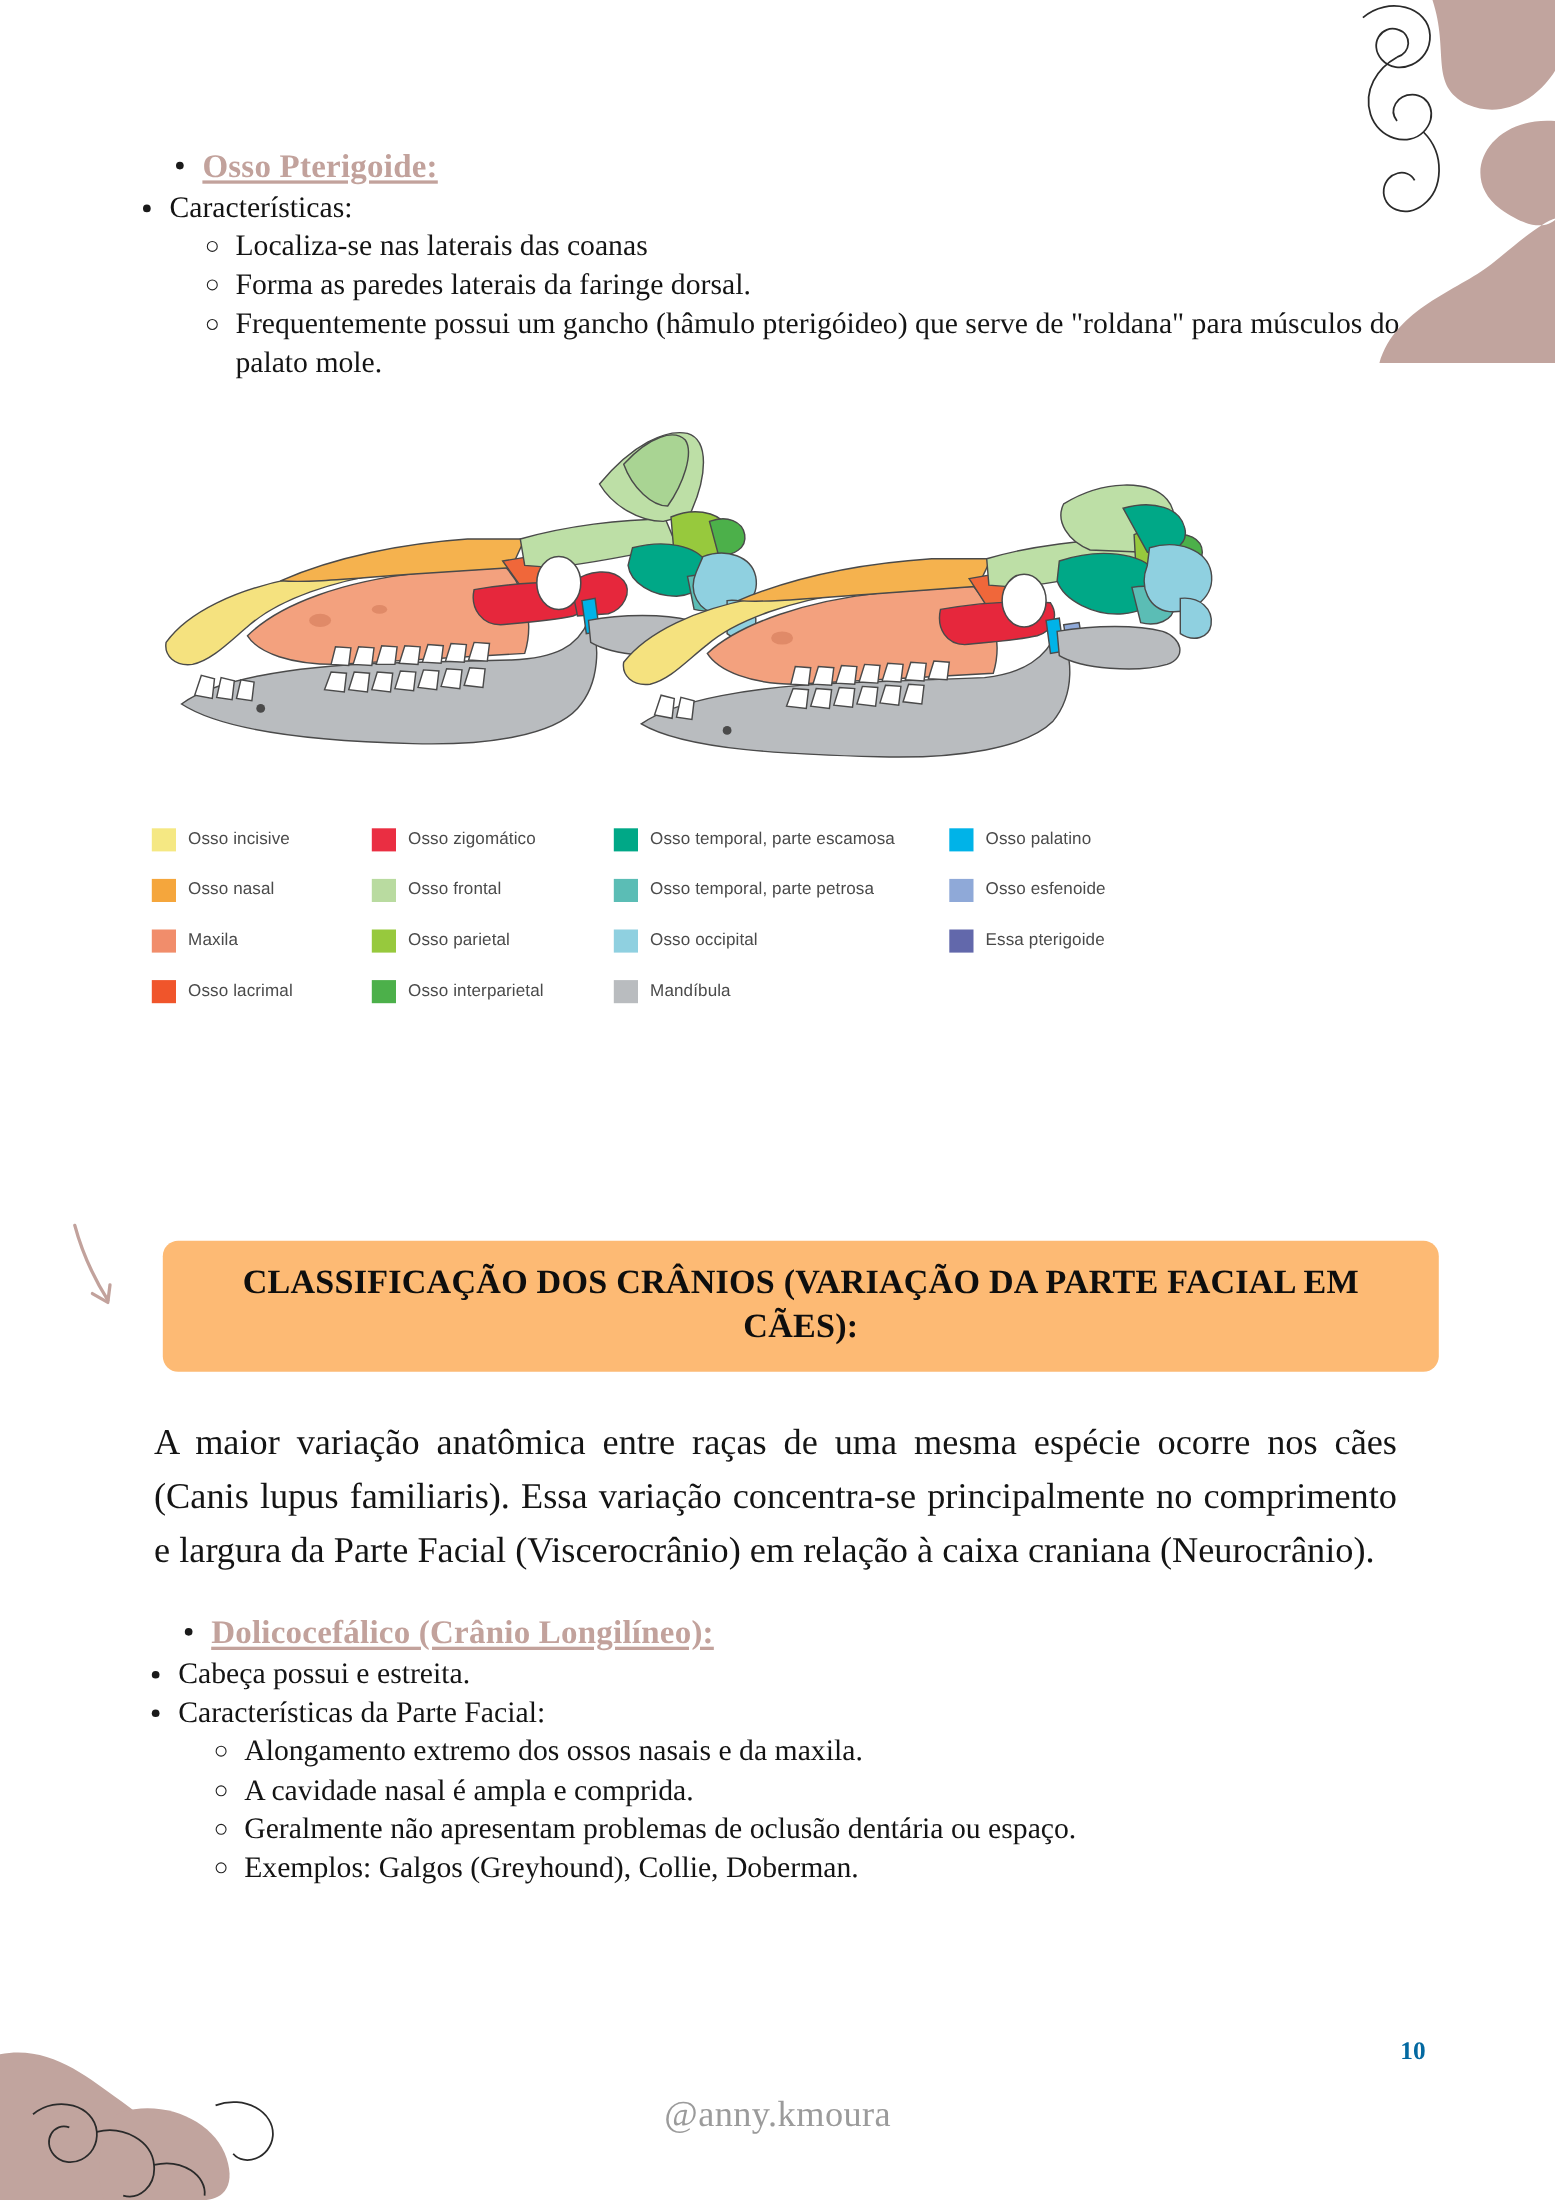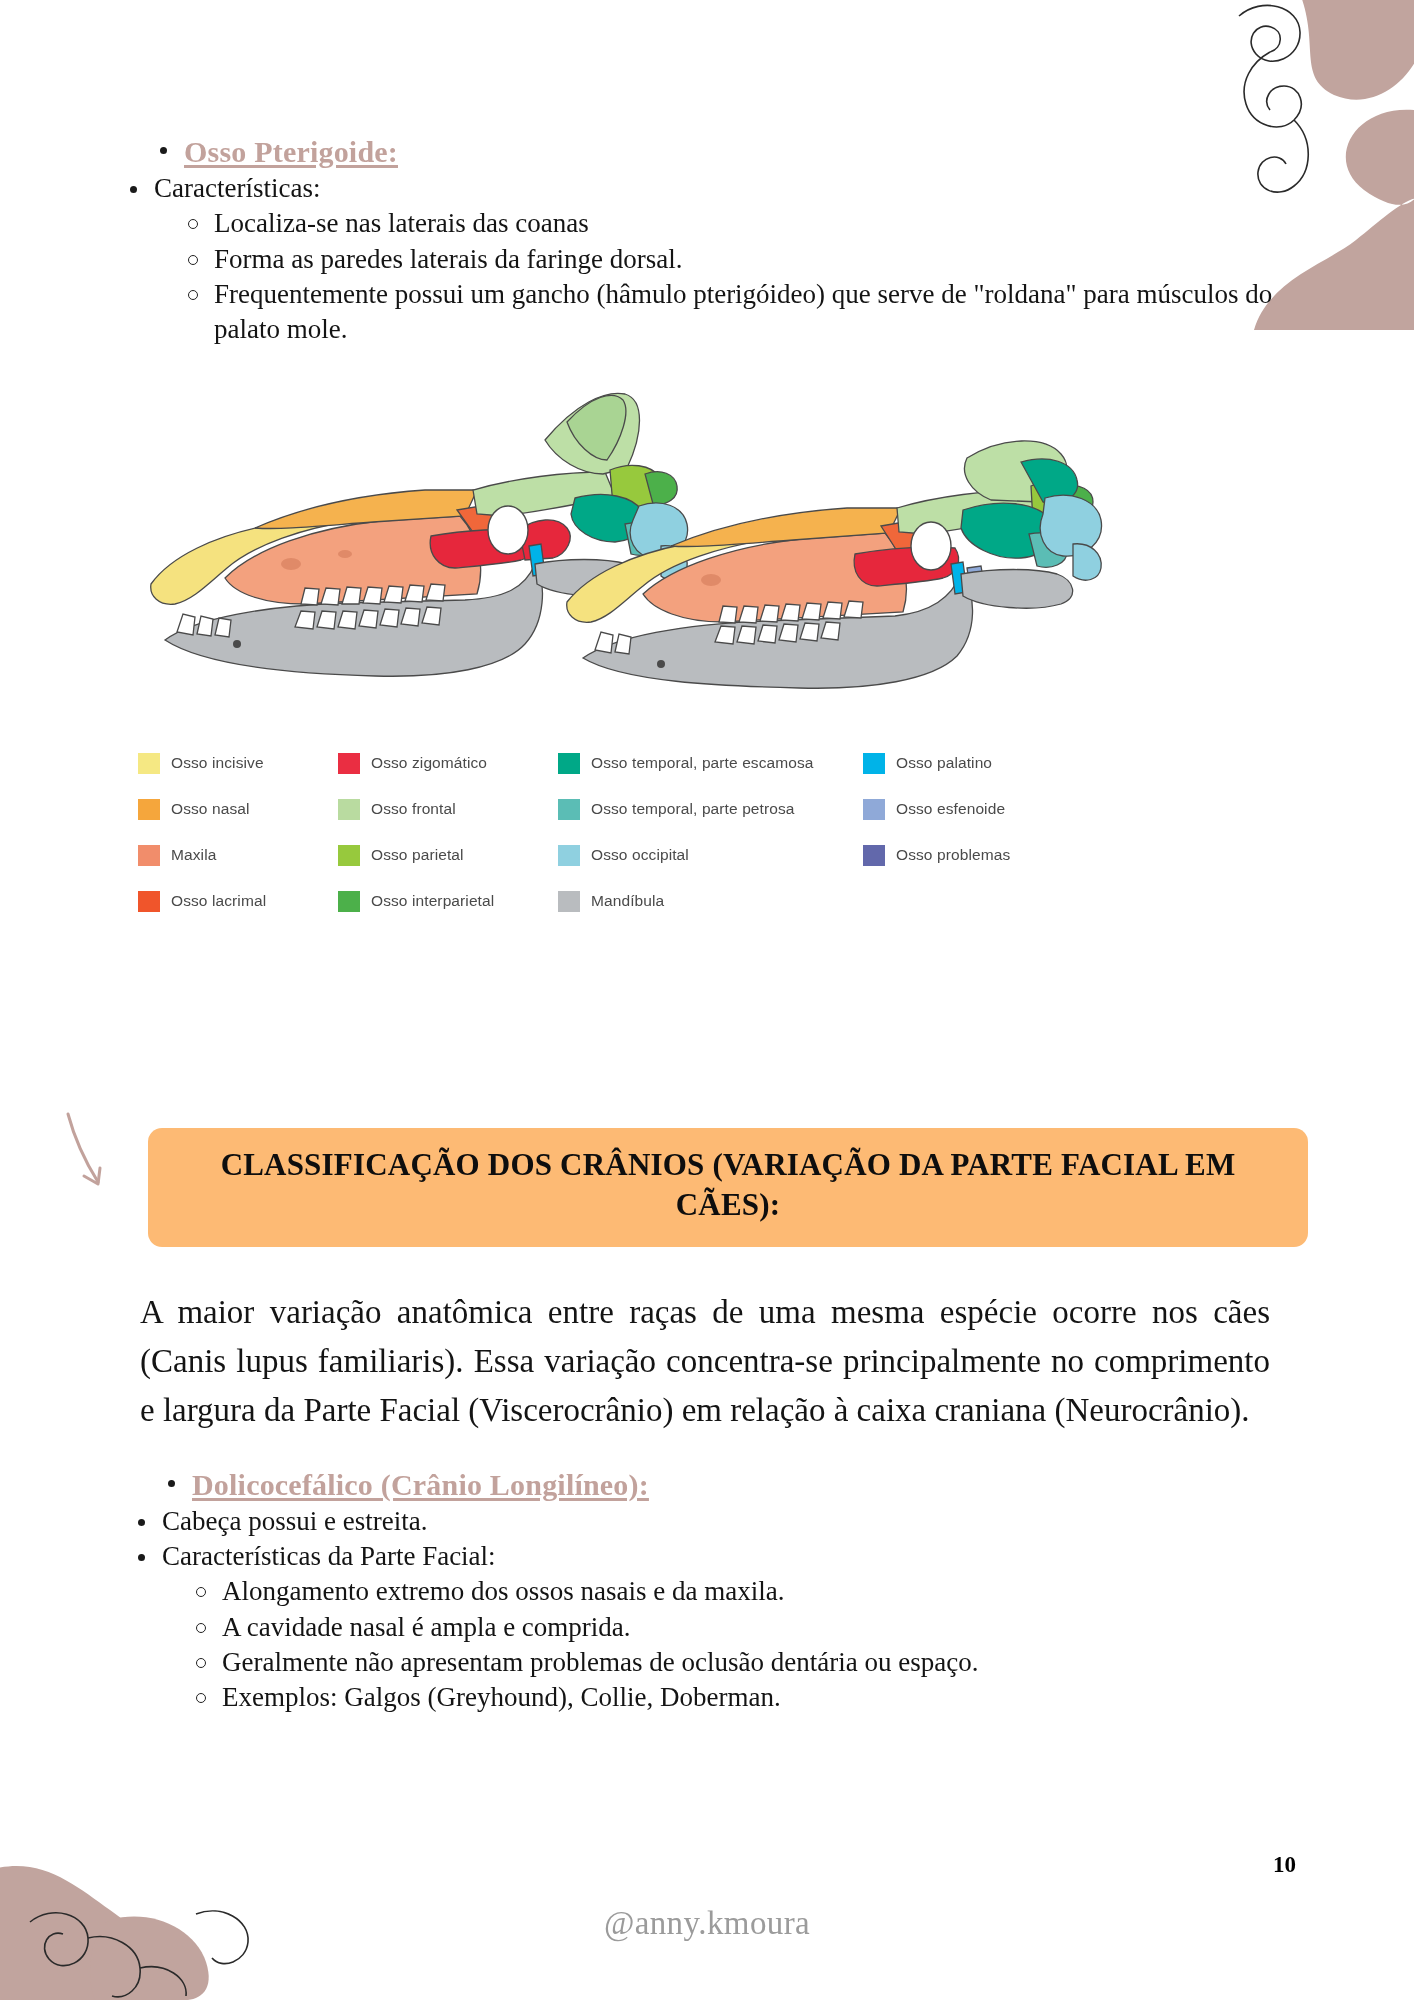--- a/index.html
+++ b/index.html
@@ -84,21 +84,21 @@
     position:absolute;left:140px;top:1288px;width:1130px;
     font-size:33px;line-height:1.48;color:#141414;
     text-align:justify;
   }
 
   .block-bottom{position:absolute;left:128px;top:1465px;width:1180px;}
 
   
   #page-number{
     position:absolute;right:118px;bottom:122px;
-    font-size:23px;font-weight:700;color:#000000;
+    font-size:23px;font-weight:700;color:#0369a1;
     font-family:"Liberation Serif", serif;
   }
   #handle{
     position:absolute;left:0;right:0;bottom:58px;text-align:center;
     font-size:33px;color:#9b9b9b;letter-spacing:.4px;
   }
 </style>
 </head>
 <body>
 
@@ -349,21 +349,21 @@
       <div class="legend-item">
           <span class="swatch" style="background: rgb(0, 179, 232);"></span>
           <span class="legend-label">Osso palatino</span>
         </div>
       <div class="legend-item">
           <span class="swatch" style="background: rgb(143, 169, 216);"></span>
           <span class="legend-label">Osso esfenoide</span>
         </div>
       <div class="legend-item">
           <span class="swatch" style="background: rgb(98, 104, 171);"></span>
-          <span class="legend-label">Osso problemas</span>
+          <span class="legend-label">Essa pterigoide</span>
         </div>
     </div>
   </div>
 
   <svg id="arrow" viewBox="0 0 60 90">
     <path d="M6 4 C 14 34, 26 56, 36 72" stroke="#c2a29c" stroke-width="3" fill="none" stroke-linecap="round"></path>
     <path d="M36 74 L 22 66 M36 74 L 38 58" stroke="#c2a29c" stroke-width="3" fill="none" stroke-linecap="round"></path>
   </svg>
 
   <div id="banner">

